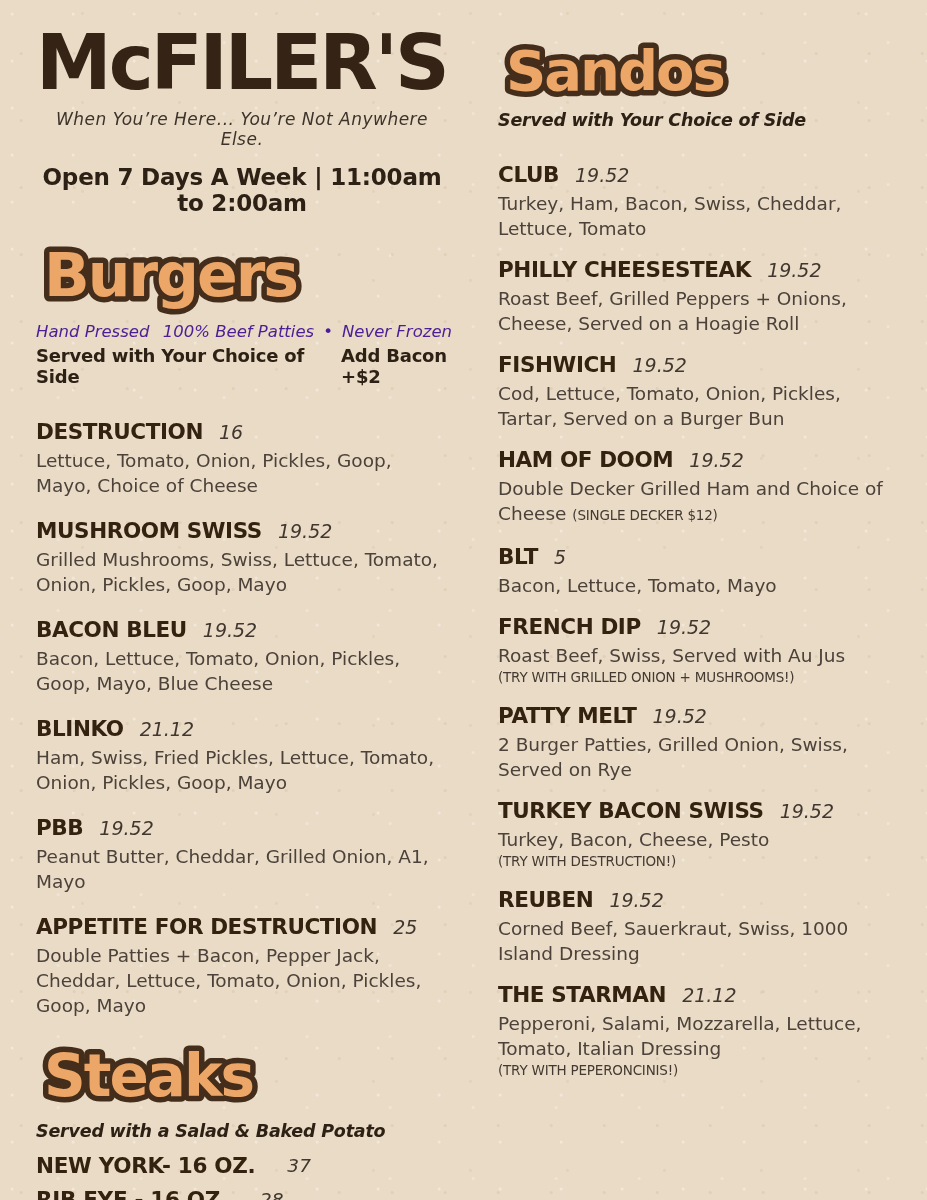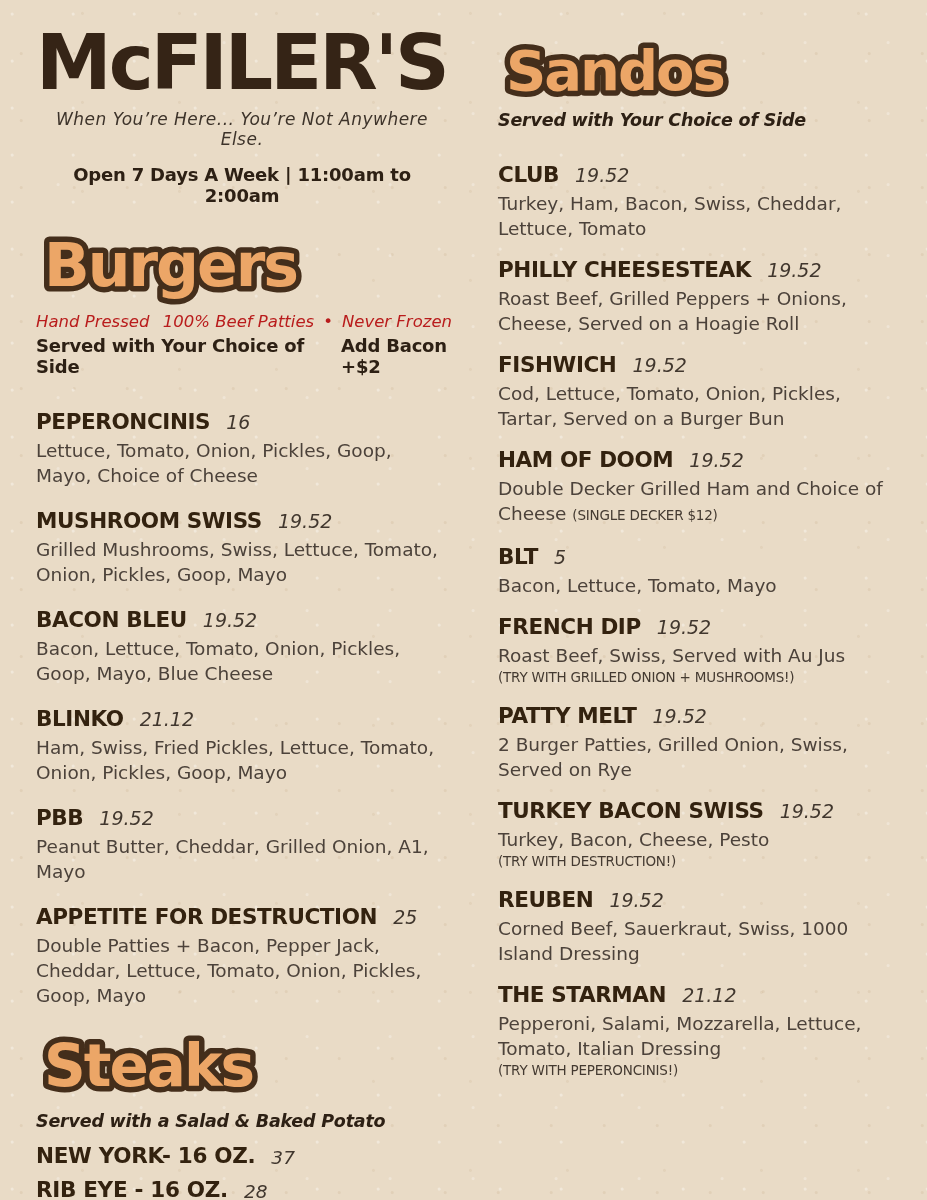--- a/index.html
+++ b/index.html
@@ -28,40 +28,40 @@
     margin: 0; line-height: 1.02;
     font-size: 76px; font-weight: bold;
     letter-spacing: -3px; color: #352416;
   }
   .tagline {
     margin-top: 7px; width: 412px; text-align: center;
     font-style: italic; font-size: 17px; letter-spacing: 0.5px; color: #3d332a;
   }
   .hours {
     margin-top: 15px; width: 412px; text-align: center;
-    font-weight: bold; font-size: 18px; color: #2d2014; letter-spacing: -0.2px;
+    font-weight: bold; font-size: 23px; color: #2d2014; letter-spacing: -0.2px;
   }
 
   
   .bubble-heading { display: block; overflow: visible; }
   .bubble-text {
     font-family: "DejaVu Sans", "Liberation Sans", sans-serif;
     font-weight: bold; letter-spacing: -2px;
     fill: #eca667; stroke: #442e1b; stroke-width: 11px;
     paint-order: stroke; stroke-linejoin: round;
   }
   .bh-burgers .bubble-text { font-size: 60px; }
   .bh-steaks  .bubble-text { font-size: 58px; }
   .bh-sandos  .bubble-text { font-size: 56px; }
 
   
   .tags-line {
     display: flex; justify-content: space-between; align-items: baseline;
     width: 416px; margin-top: 2px;
-    font-style: italic; font-size: 16.5px; color: #b91c1c;
+    font-style: italic; font-size: 16.5px; color: #4c1d95;
   }
   .tag-group { display: inline-flex; gap: 9px; align-items: center; }
   .served-line {
     display: flex; gap: 22px; margin-top: 4px;
     font-weight: bold; font-size: 18px; color: #2d2014; letter-spacing: -0.2px;
   }
   .served-italic {
     margin-top: 3px;
     font-weight: bold; font-style: italic; font-size: 17.5px;
     color: #2d2014; letter-spacing: -0.2px;
@@ -82,21 +82,21 @@
   .col-left  .item-desc { max-width: 408px; }
   .col-right .item-desc { max-width: 396px; }
   .item-note {
     font-size: 13.5px; line-height: 19px; color: #443a31; letter-spacing: -0.2px;
   }
   .inline-note { font-size: 13.5px; letter-spacing: -0.2px; color: #443a31; }
 
   
   .section-steaks { margin-top: 4px; }
   .steak-rows { margin-top: 12px; }
-  .steak-row { display: flex; align-items: flex-end; gap: 16px; margin-bottom: 9px; }
+  .steak-row { display: flex; align-items: center; gap: 32px; margin-bottom: 9px; }
   .steak-name { font-weight: bold; font-size: 21.5px; color: #33220f; letter-spacing: -0.3px; }
   .steak-price { font-style: italic; font-size: 18.5px; color: #41372e; }
 
   
   .options {
     margin-top: 24px;
     font-style: italic; font-size: 15.5px; line-height: 23px;
     color: #3a312a; letter-spacing: 0.2px;
   }
   .section-sandos .served-italic { margin-top: 0; }
@@ -129,21 +129,21 @@
       </div>
       <div class="served-line">
         <span>Served with Your Choice of Side</span>
         <span>Add Bacon +$2</span>
       </div>
 
       <div class="items">
 
         <div class="item">
           <div class="item-head">
-            <span class="item-name">PEPERONCINIS</span>
+            <span class="item-name">DESTRUCTION</span>
             <span class="item-price">16</span>
           </div>
           <p class="item-desc">Lettuce, Tomato, Onion, Pickles, Goop, Mayo, Choice of Cheese</p>
         </div>
 
         <div class="item">
           <div class="item-head">
             <span class="item-name">MUSHROOM SWISS</span>
             <span class="item-price">19.52</span>
           </div>

